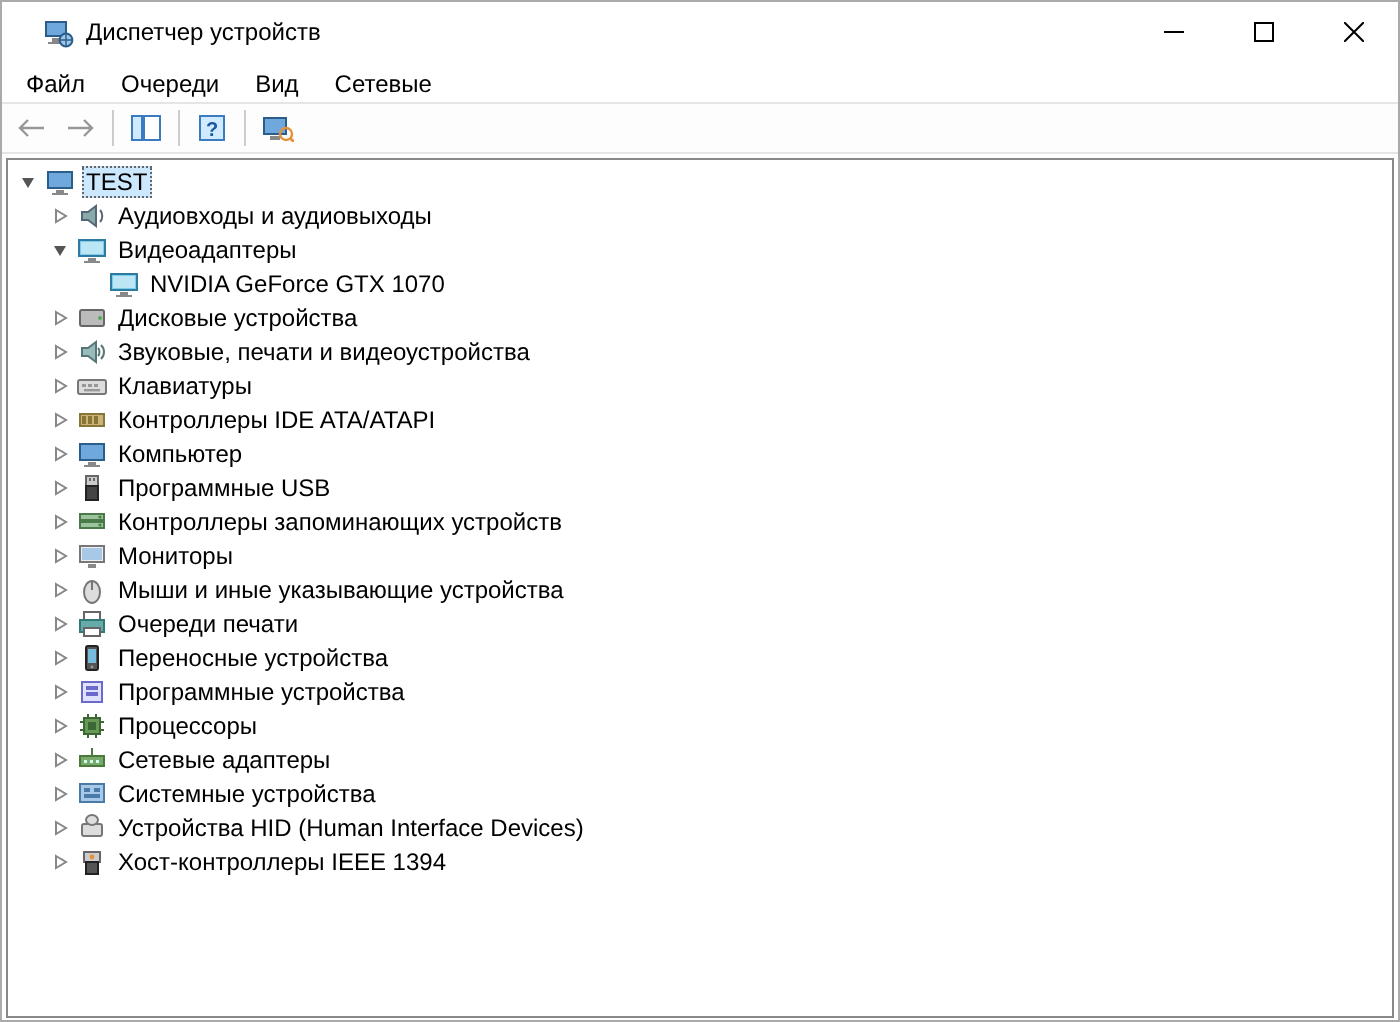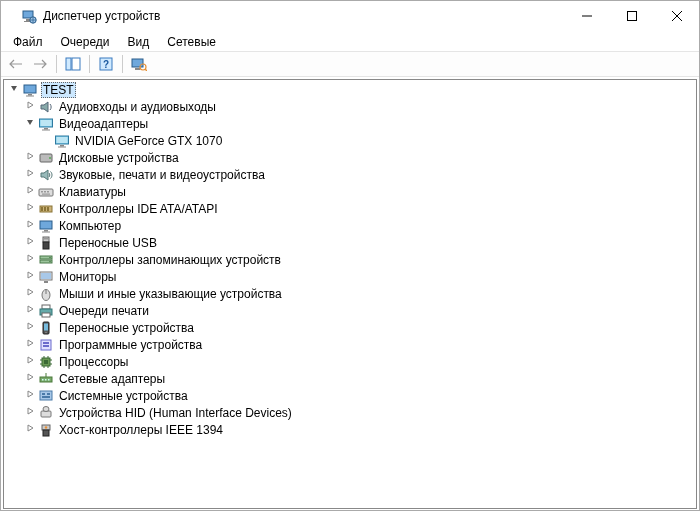--- a/index.html
+++ b/index.html
@@ -67,21 +67,21 @@
   .tree-container {
     border: 1px solid #888;
     margin: 2px;
     height: 430px;
     overflow: auto;
     padding: 2px 0;
     background: #fff;
   }
   .tree-row {
     display: flex;
-    align-items: flex-start;
+    align-items: center;
     height: 17px;
     white-space: nowrap;
     padding-left: 4px;
   }
   .tree-row.selected .label {
     background: #cce8ff;
     outline: 1px dotted #666;
     outline-offset: -1px;
   }
   .twisty {
@@ -334,21 +334,21 @@
         </svg>
       </span>
       <span class="node-icon">
         <svg width="16" height="16" viewBox="0 0 16 16">
           <rect x="5" y="2" width="6" height="5" fill="#ccc" stroke="#666"></rect>
           <rect x="5" y="7" width="6" height="7" fill="#444" stroke="#222"></rect>
           <rect x="6.5" y="3" width="1" height="1.5" fill="#666"></rect>
           <rect x="8.5" y="3" width="1" height="1.5" fill="#666"></rect>
         </svg>
       </span>
-      <span class="label">Переносные USB</span>
+      <span class="label">Программные USB</span>
     </div>
     <div class="tree-row">
       <span class="indent" style="width:16px"></span>
       <span class="twisty">
         <svg width="10" height="10" viewBox="0 0 10 10">
           <path d="M3 2 L8 5 L3 8 Z" fill="none" stroke="#888" stroke-width="1"></path>
         </svg>
       </span>
       <span class="node-icon">
         <svg width="16" height="16" viewBox="0 0 16 16">

